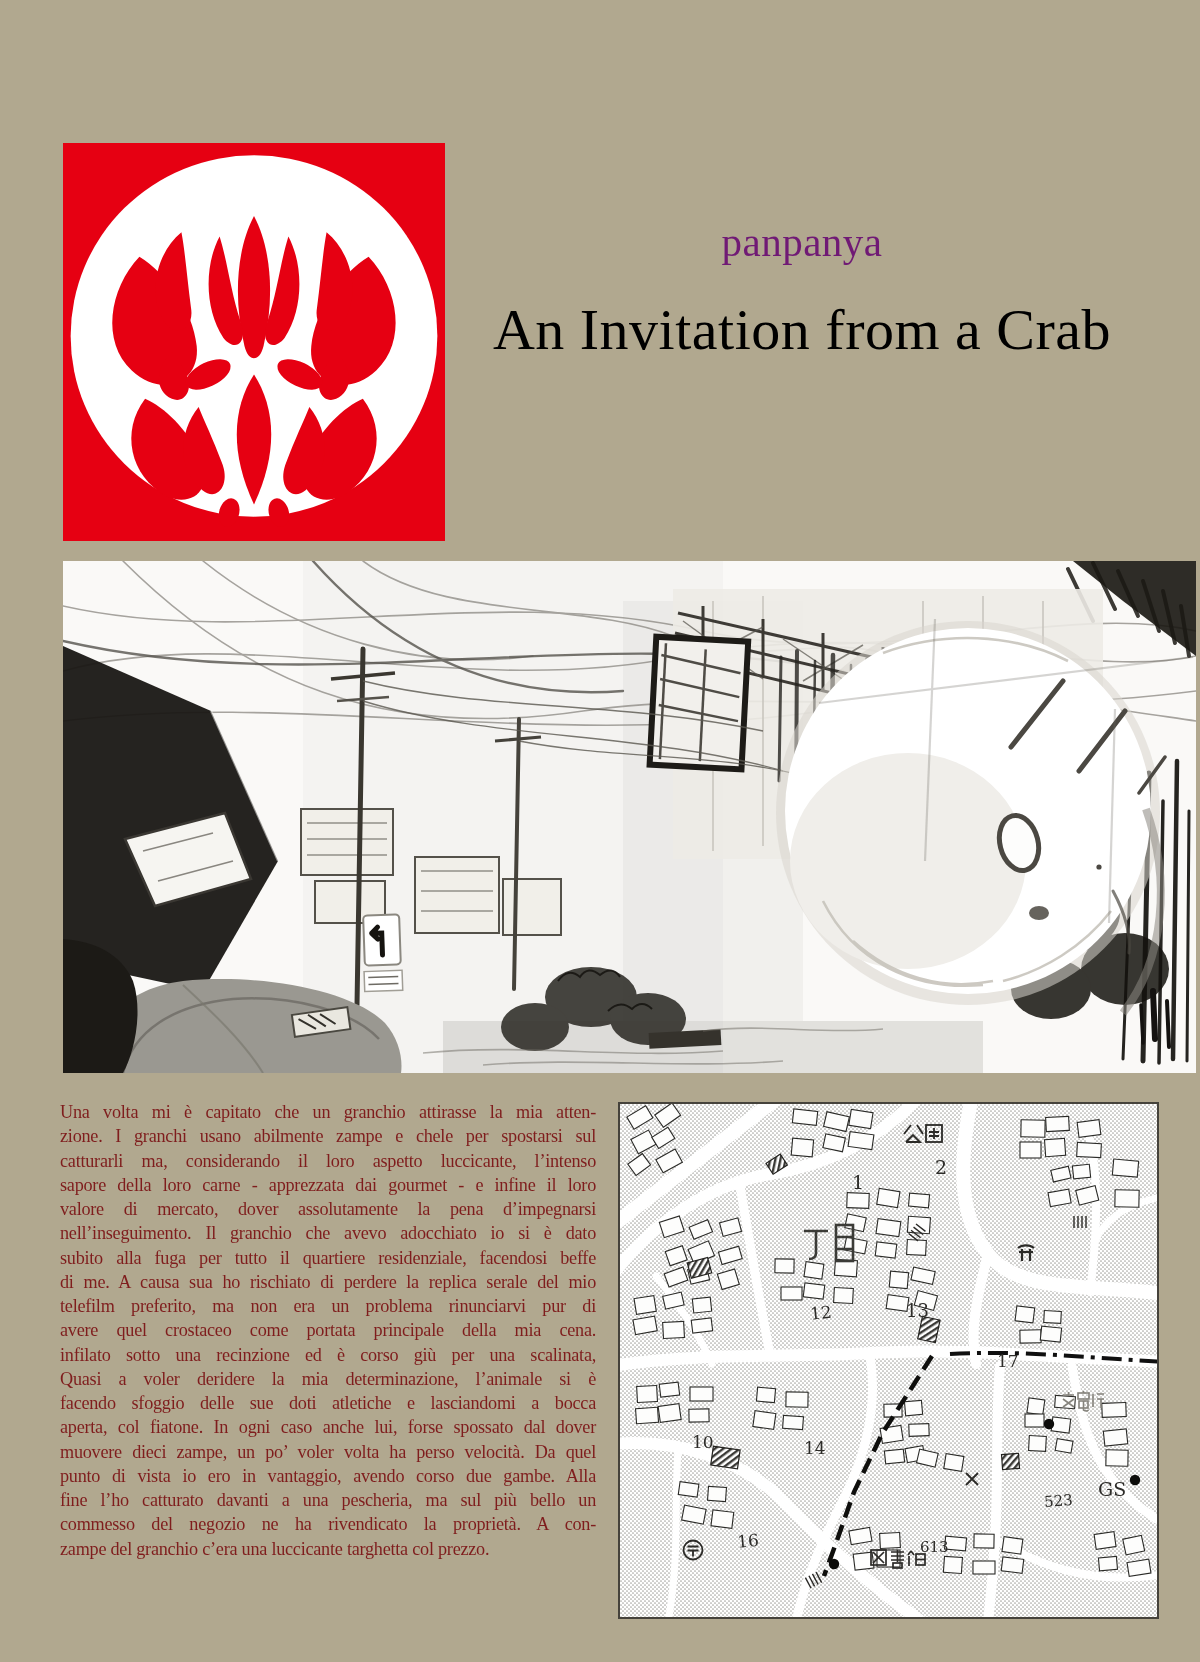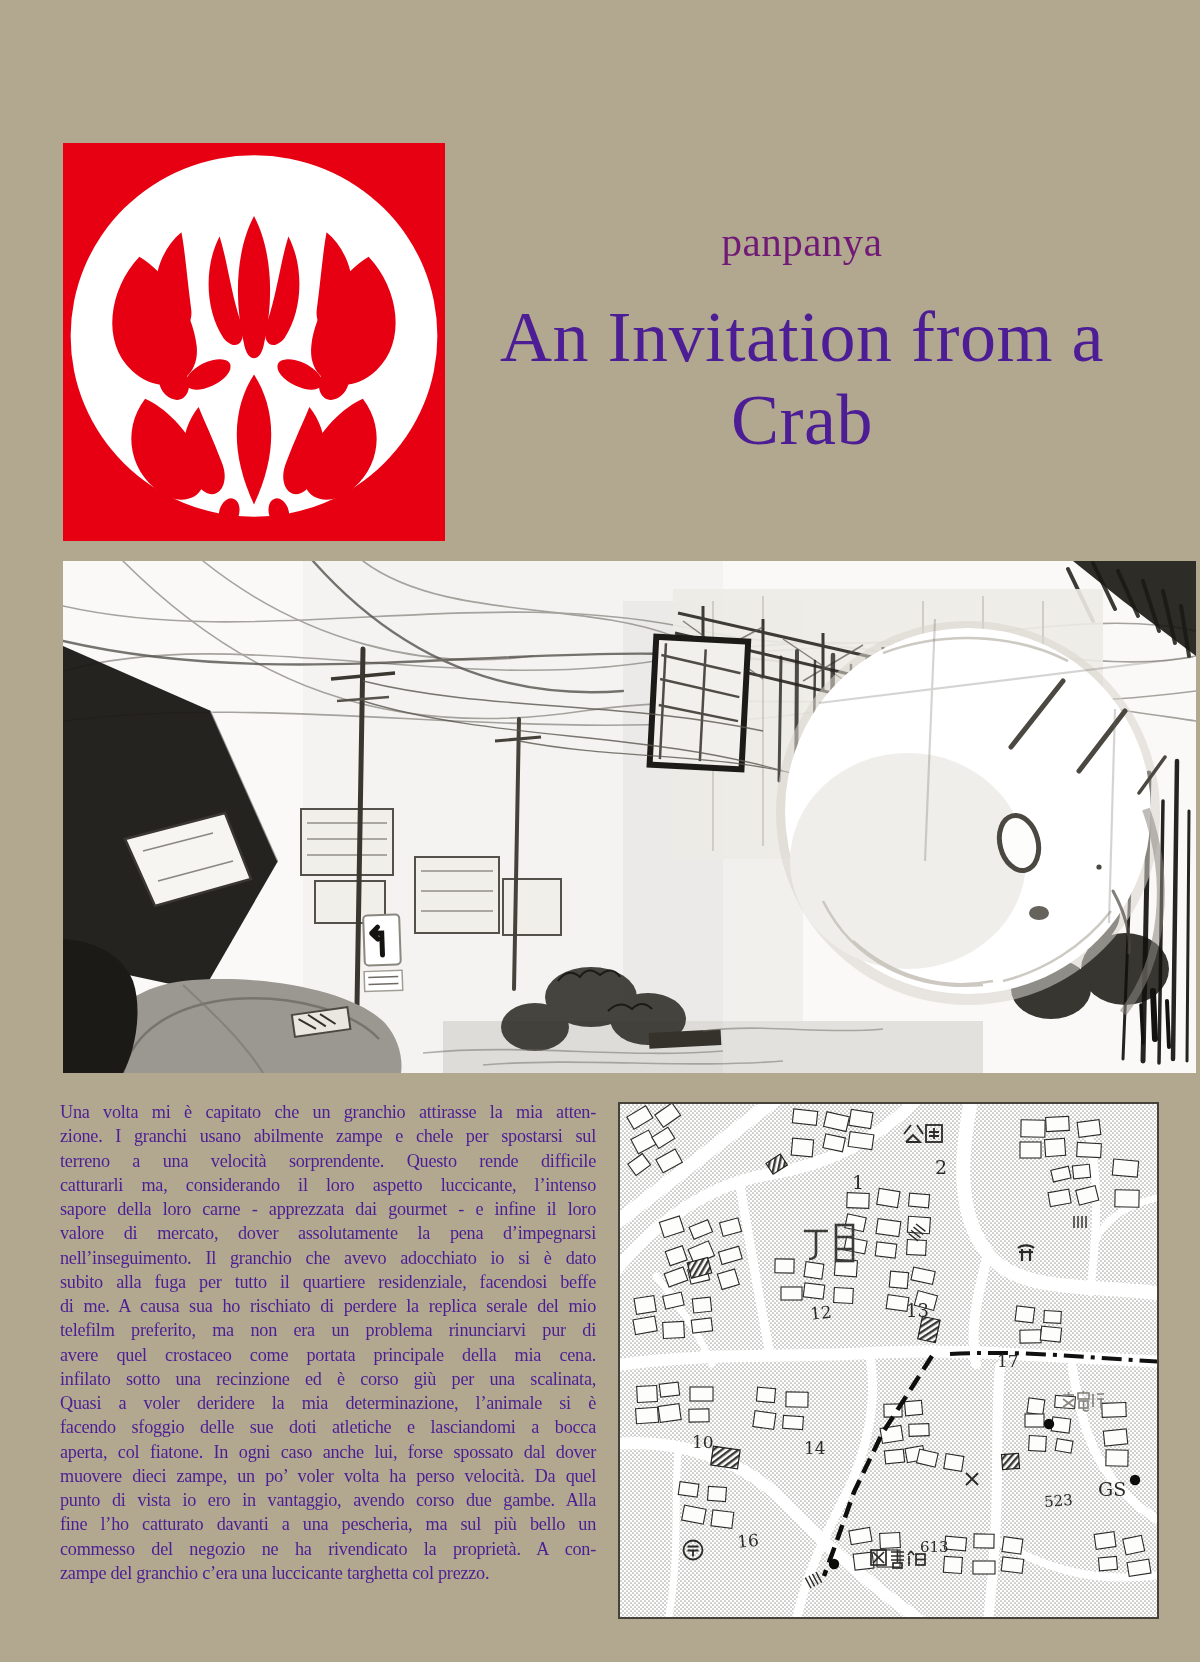--- a/index.html
+++ b/index.html
@@ -4,26 +4,26 @@
 <style>
   html,body{margin:0;padding:0;background:#8d8674;}
   .page{position:relative;width:1200px;height:1662px;background:#b1a88f;overflow:hidden;
         font-family:"Liberation Serif","DejaVu Serif",serif;}
   
   .logo{position:absolute;left:63px;top:143px;width:382px;height:398px;}
   .logo svg{width:100%;height:100%;display:block;}
   
   .titleblock{position:absolute;left:445px;top:0;width:714px;height:541px;text-align:center;}
   .author{position:absolute;left:0;width:100%;top:218px;font-size:41px;color:#701a75;letter-spacing:.5px;}
-  .booktitle{position:absolute;left:0;width:100%;top:296px;font-size:72px;color:#4c1d95;letter-spacing:.5px;text-align:center;}
+  .booktitle{position:absolute;left:0;width:100%;top:296px;font-size:58px;color:#000000;letter-spacing:.5px;text-align:center;}
   
   .illo{position:absolute;left:63px;top:561px;width:1133px;height:512px;background:#faf9f7;overflow:hidden;}
   .illo svg{display:block;width:100%;height:100%;}
   
-  .synopsis{position:absolute;left:60px;top:1100px;width:536px;color:#4c1d95;
+  .synopsis{position:absolute;left:60px;top:1100px;width:536px;color:#7f1d1d;
             font-size:18.2px;line-height:24.25px;letter-spacing:-0.25px;}
   .syn-line{text-align:justify;text-align-last:justify;white-space:normal;height:24.25px;overflow:visible;}
   .syn-line:last-child{text-align-last:left;}
   
   .mapframe{position:absolute;left:618px;top:1102px;width:537px;height:513px;
             border:2px solid #45423b;background:#fff;box-sizing:content-box;}
   .mapframe svg{display:block;width:537px;height:513px;}
   .map-num{font-family:"DejaVu Serif","Liberation Serif",serif;fill:#2d2c29;}
 </style>
 </head>
@@ -237,21 +237,20 @@
         <path d="M360,492 C460,482 560,498 660,490"></path>
         <path d="M420,504 C520,496 620,508 720,500"></path>
         <path d="M640,470 C700,462 760,474 820,468"></path>
       </g>
     </svg>
   </div>
 
   <div class="synopsis">
       <div class="syn-line">Una volta mi è capitato che un granchio attirasse la mia atten-</div>
       <div class="syn-line">zione. I granchi usano abilmente zampe e chele per spostarsi sul</div>
-      <div class="syn-line">terreno a una velocità sorprendente. Questo rende difficile</div>
       <div class="syn-line">catturarli ma, considerando il loro aspetto luccicante, l’intenso</div>
       <div class="syn-line">sapore della loro carne - apprezzata dai gourmet - e infine il loro</div>
       <div class="syn-line">valore di mercato, dover assolutamente la pena d’impegnarsi</div>
       <div class="syn-line">nell’inseguimento. Il granchio che avevo adocchiato io si è dato</div>
       <div class="syn-line">subito alla fuga per tutto il quartiere residenziale, facendosi beffe</div>
       <div class="syn-line">di me. A causa sua ho rischiato di perdere la replica serale del mio</div>
       <div class="syn-line">telefilm preferito, ma non era un problema rinunciarvi pur di</div>
       <div class="syn-line">avere quel crostaceo come portata principale della mia cena.</div>
       <div class="syn-line">infilato sotto una recinzione ed è corso giù per una scalinata,</div>
       <div class="syn-line">Quasi a voler deridere la mia determinazione, l’animale si è</div>

